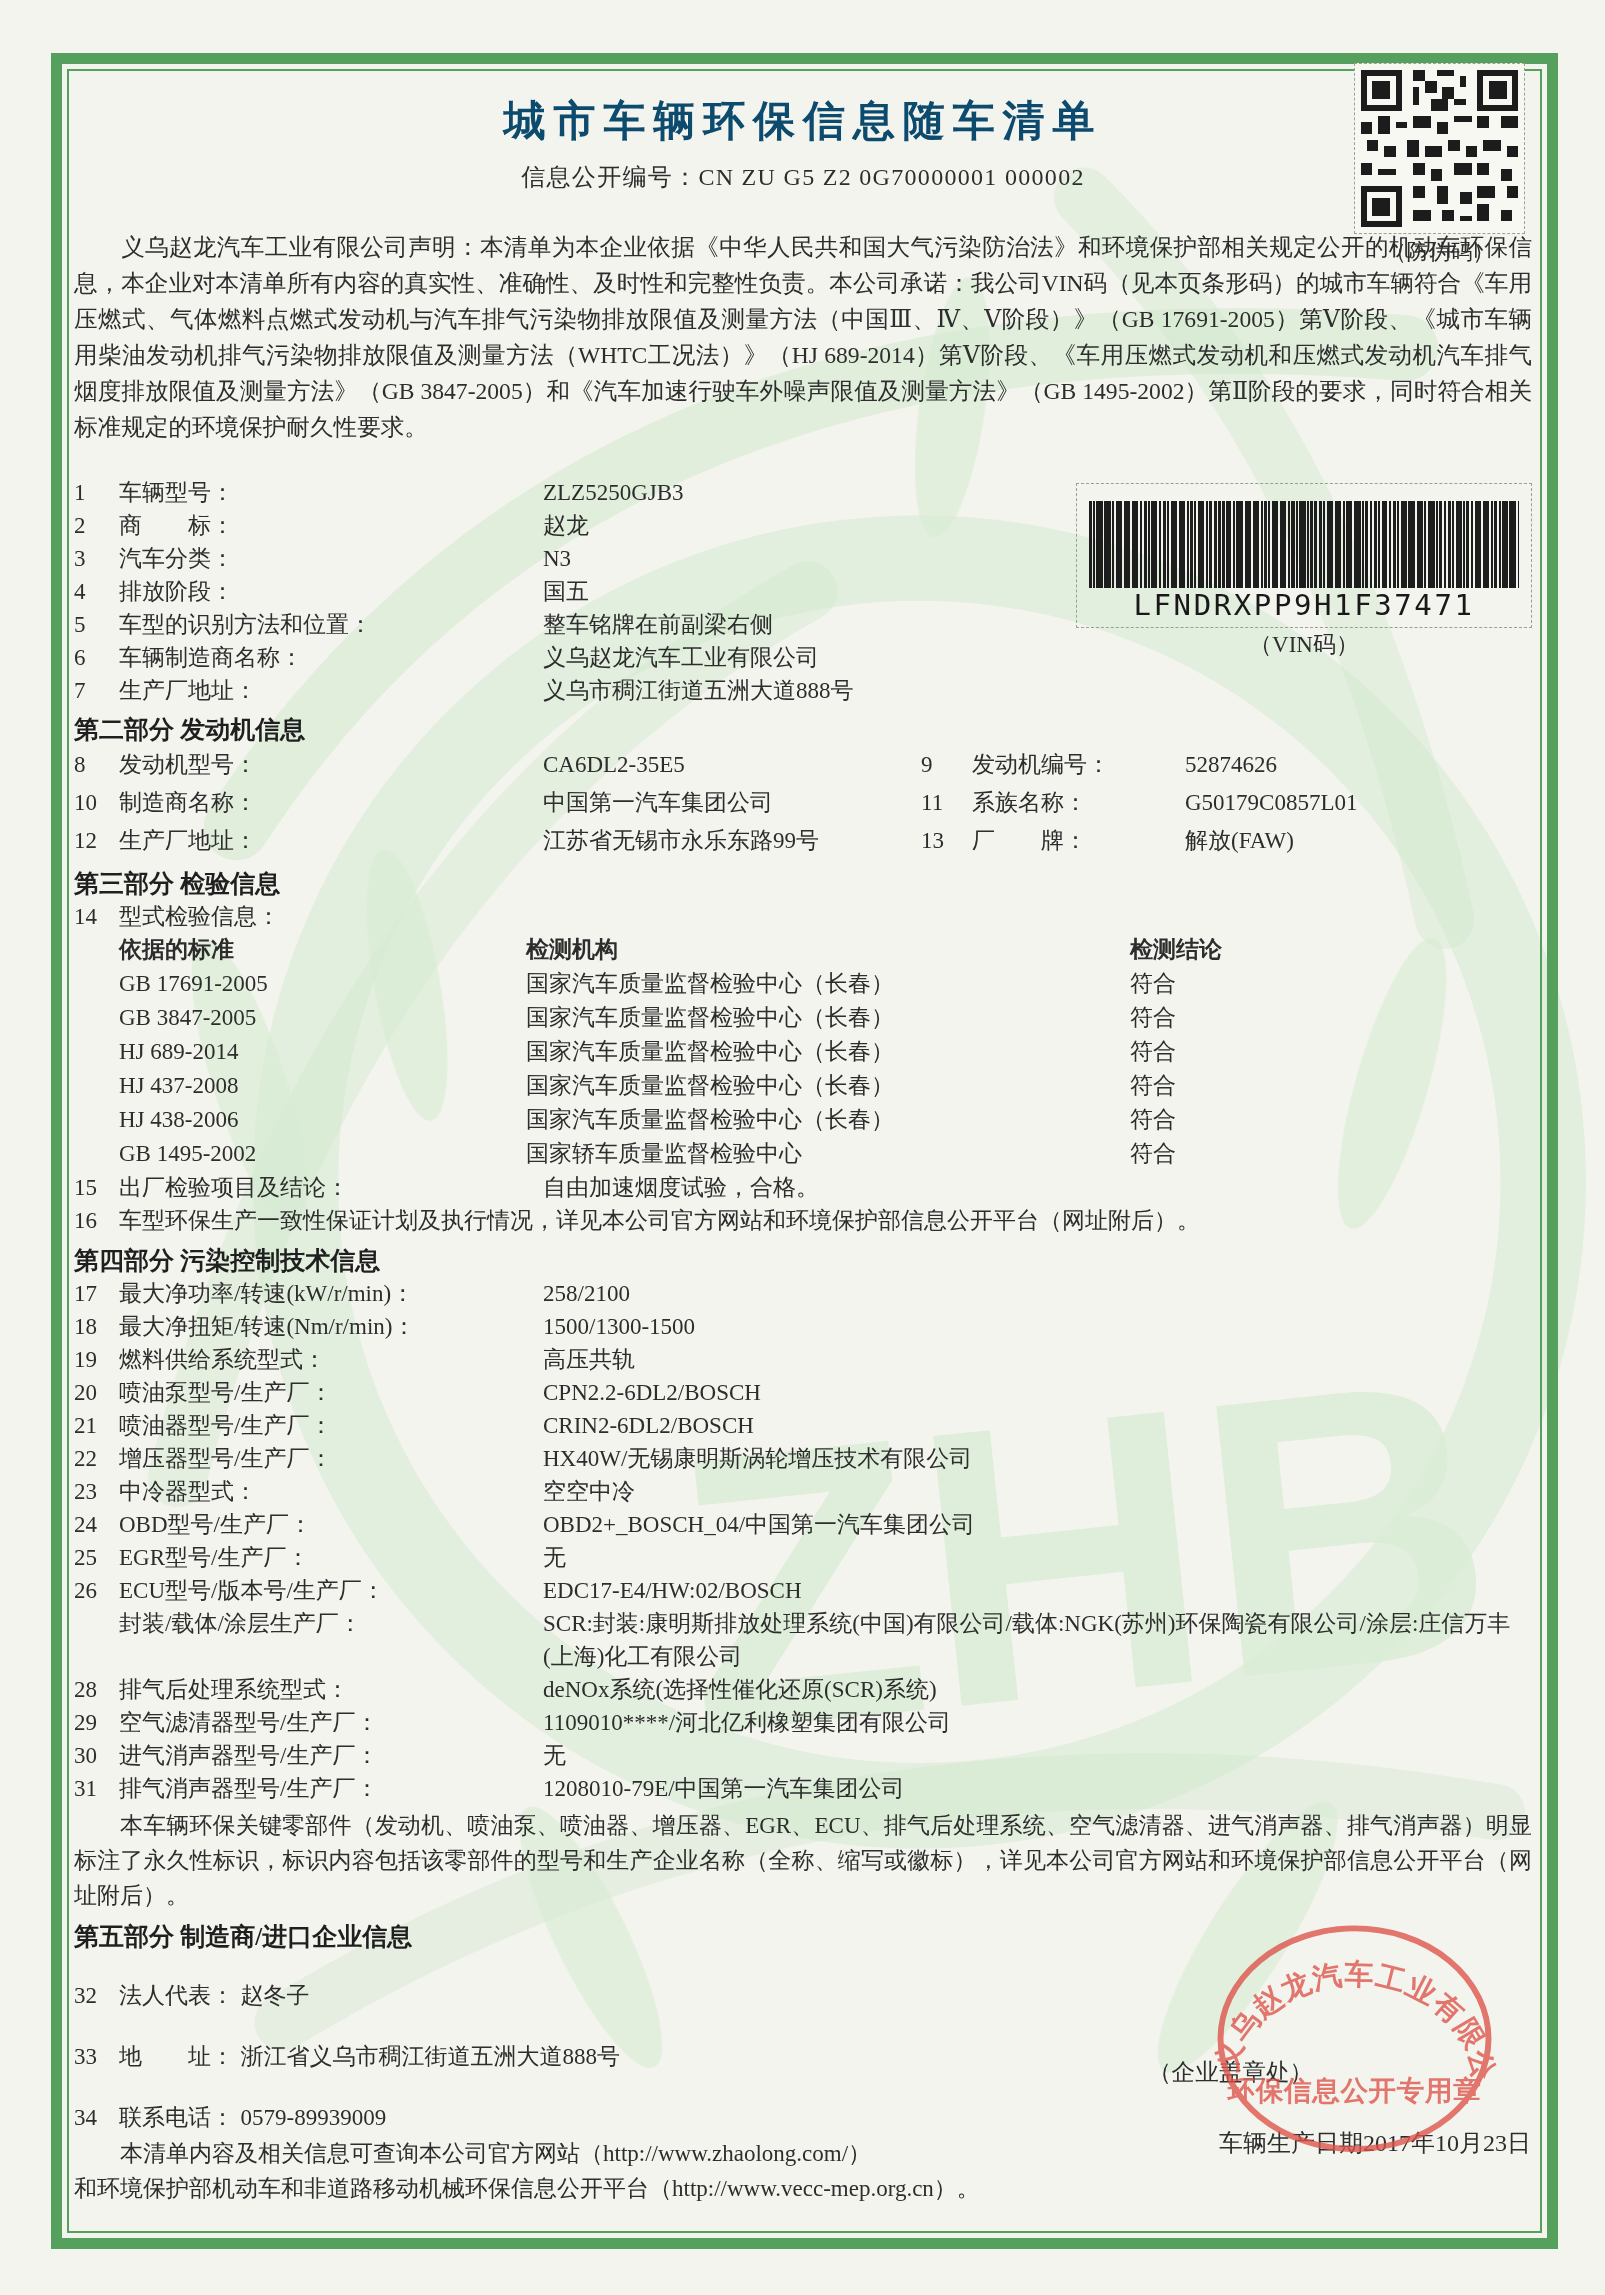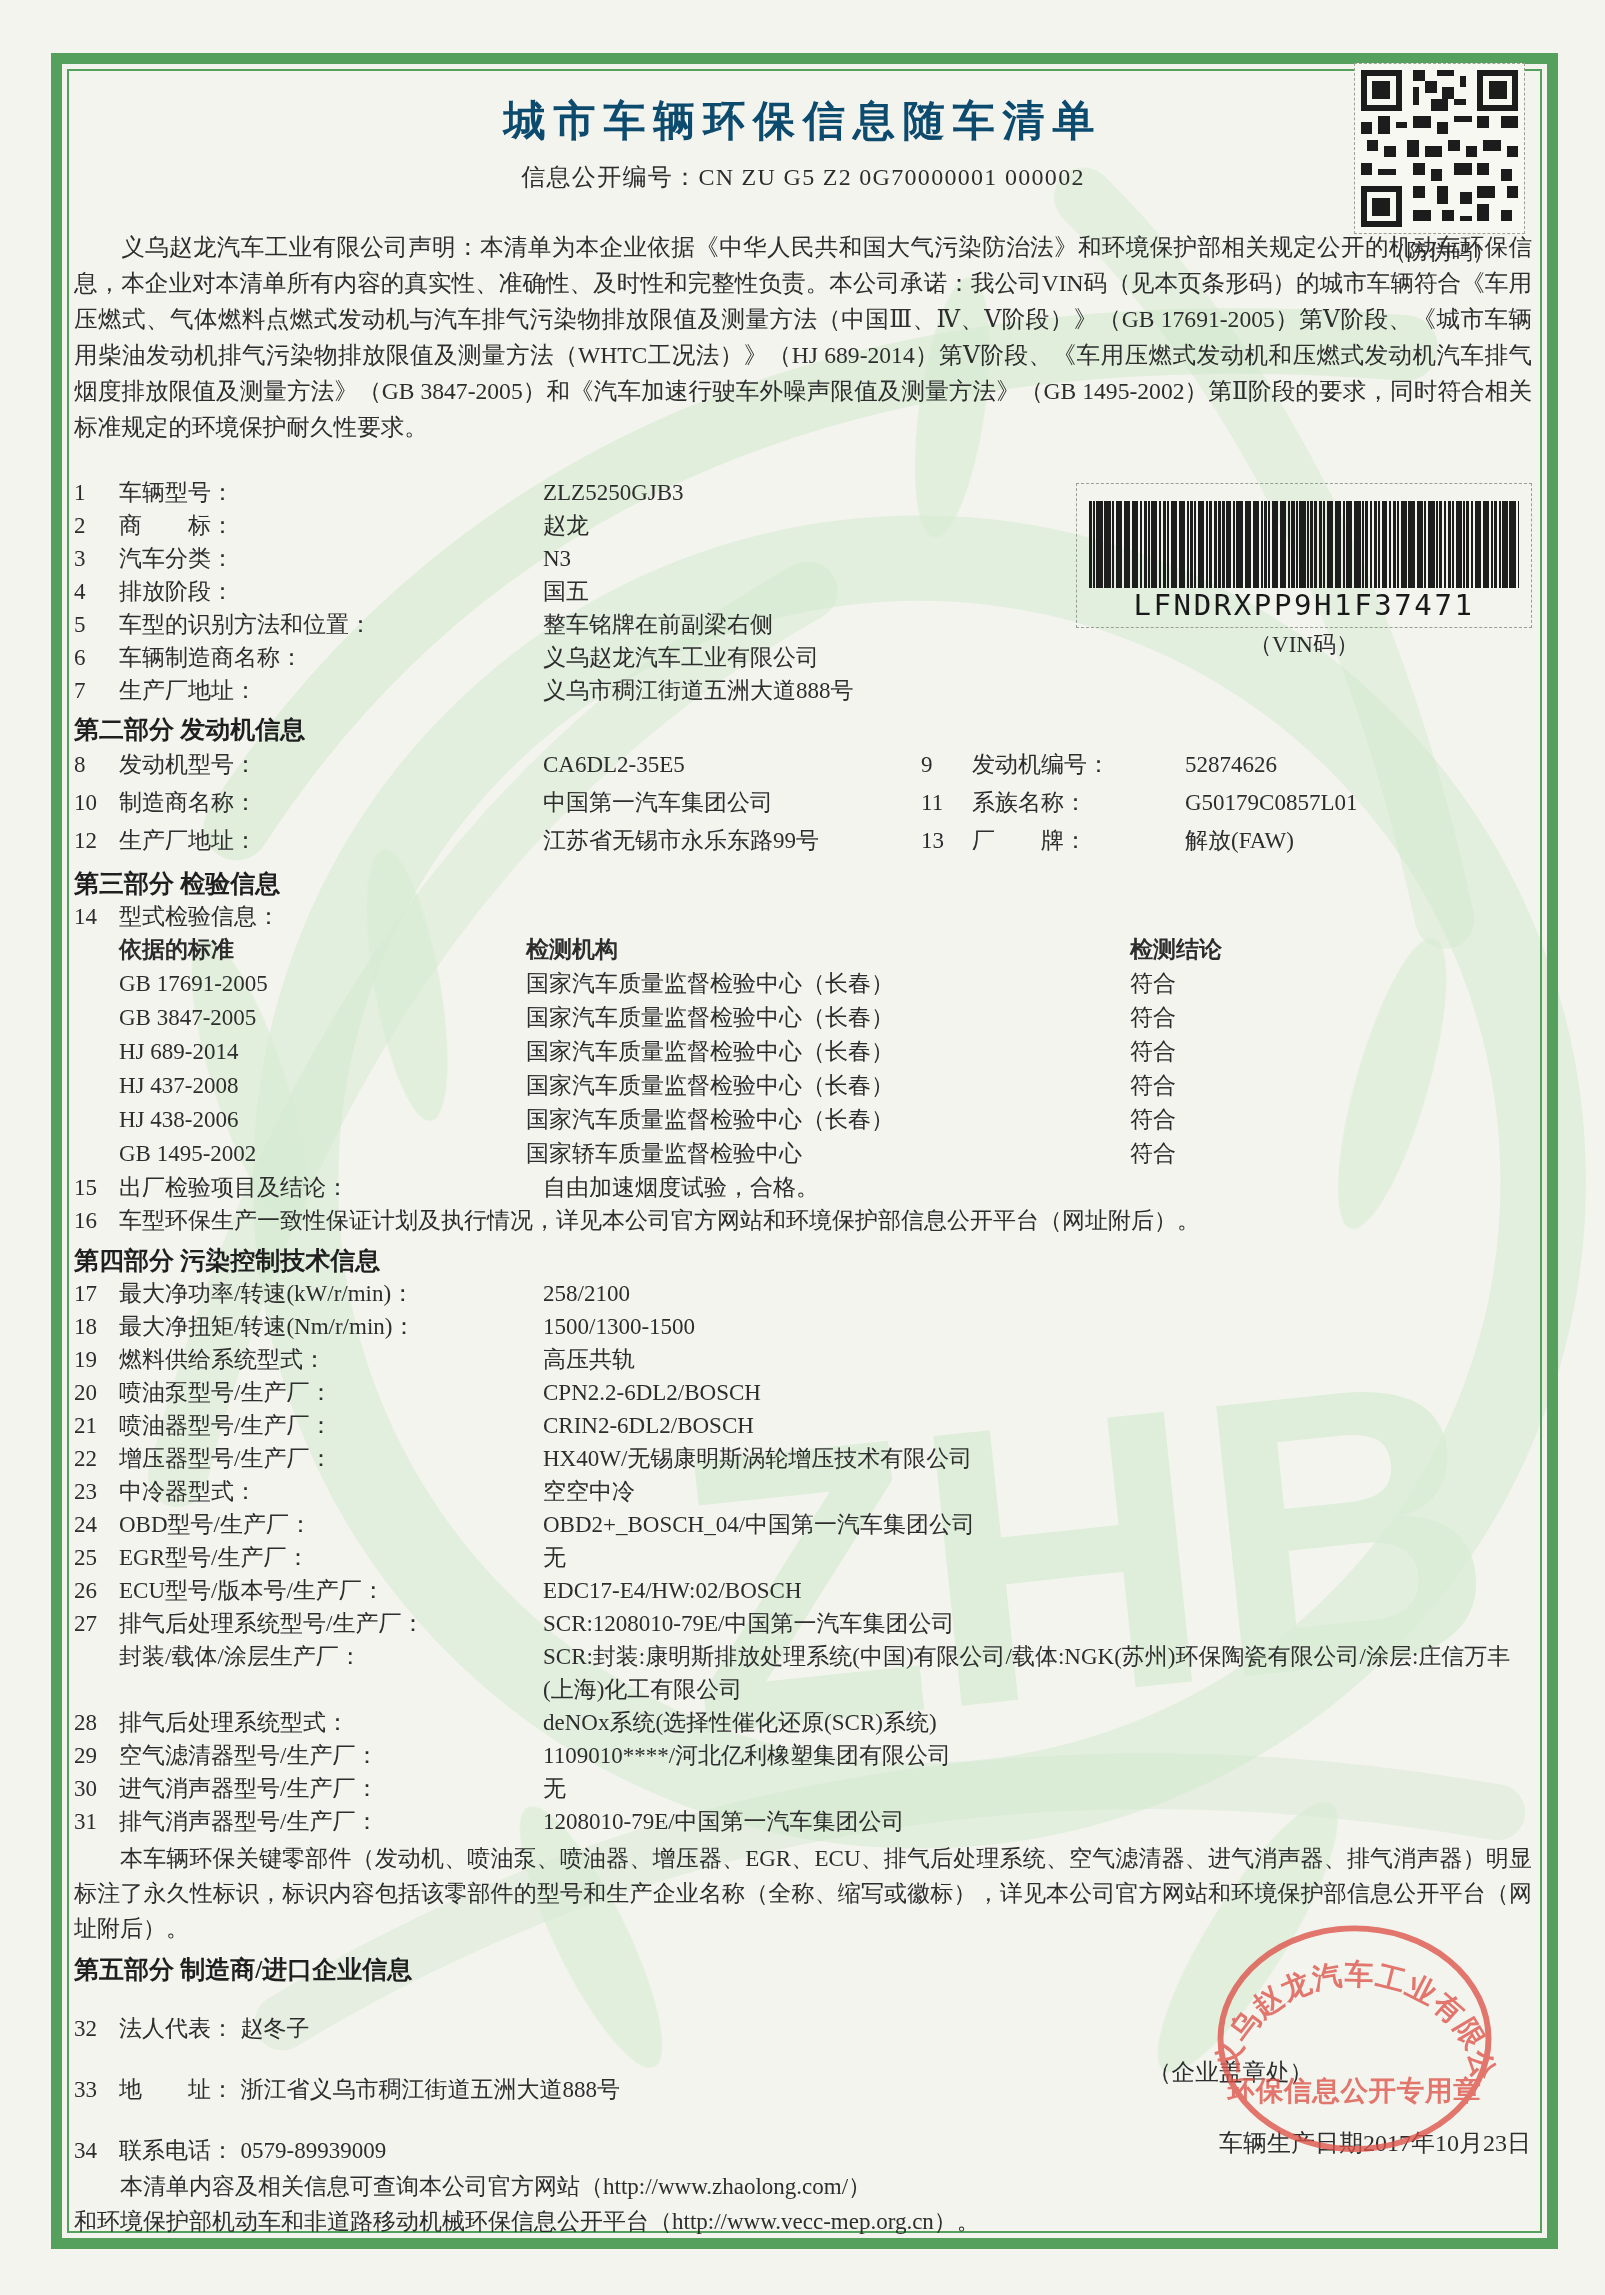--- a/index.html
+++ b/index.html
@@ -311,25 +311,20 @@
         <span class="no">25</span>
         <span class="lbl">EGR型号/生产厂：</span>
         <span class="val">无</span>
       </div>
     <div class="row">
         <span class="no">26</span>
         <span class="lbl">ECU型号/版本号/生产厂：</span>
         <span class="val">EDC17-E4/HW:02/BOSCH</span>
       </div>
     <div class="row">
-        <span class="no">27</span>
-        <span class="lbl">排气后处理系统型号/生产厂：</span>
-        <span class="val">SCR:1208010-79E/中国第一汽车集团公司</span>
-      </div>
-    <div class="row">
         <span class="no"></span>
         <span class="lbl">封装/载体/涂层生产厂：</span>
         <span class="val">SCR:封装:康明斯排放处理系统(中国)有限公司/载体:NGK(苏州)环保陶瓷有限公司/涂层:庄信万丰(上海)化工有限公司</span>
       </div>
     <div class="row">
         <span class="no">28</span>
         <span class="lbl">排气后处理系统型式：</span>
         <span class="val">deNOx系统(选择性催化还原(SCR)系统)</span>
       </div>
     <div class="row">

